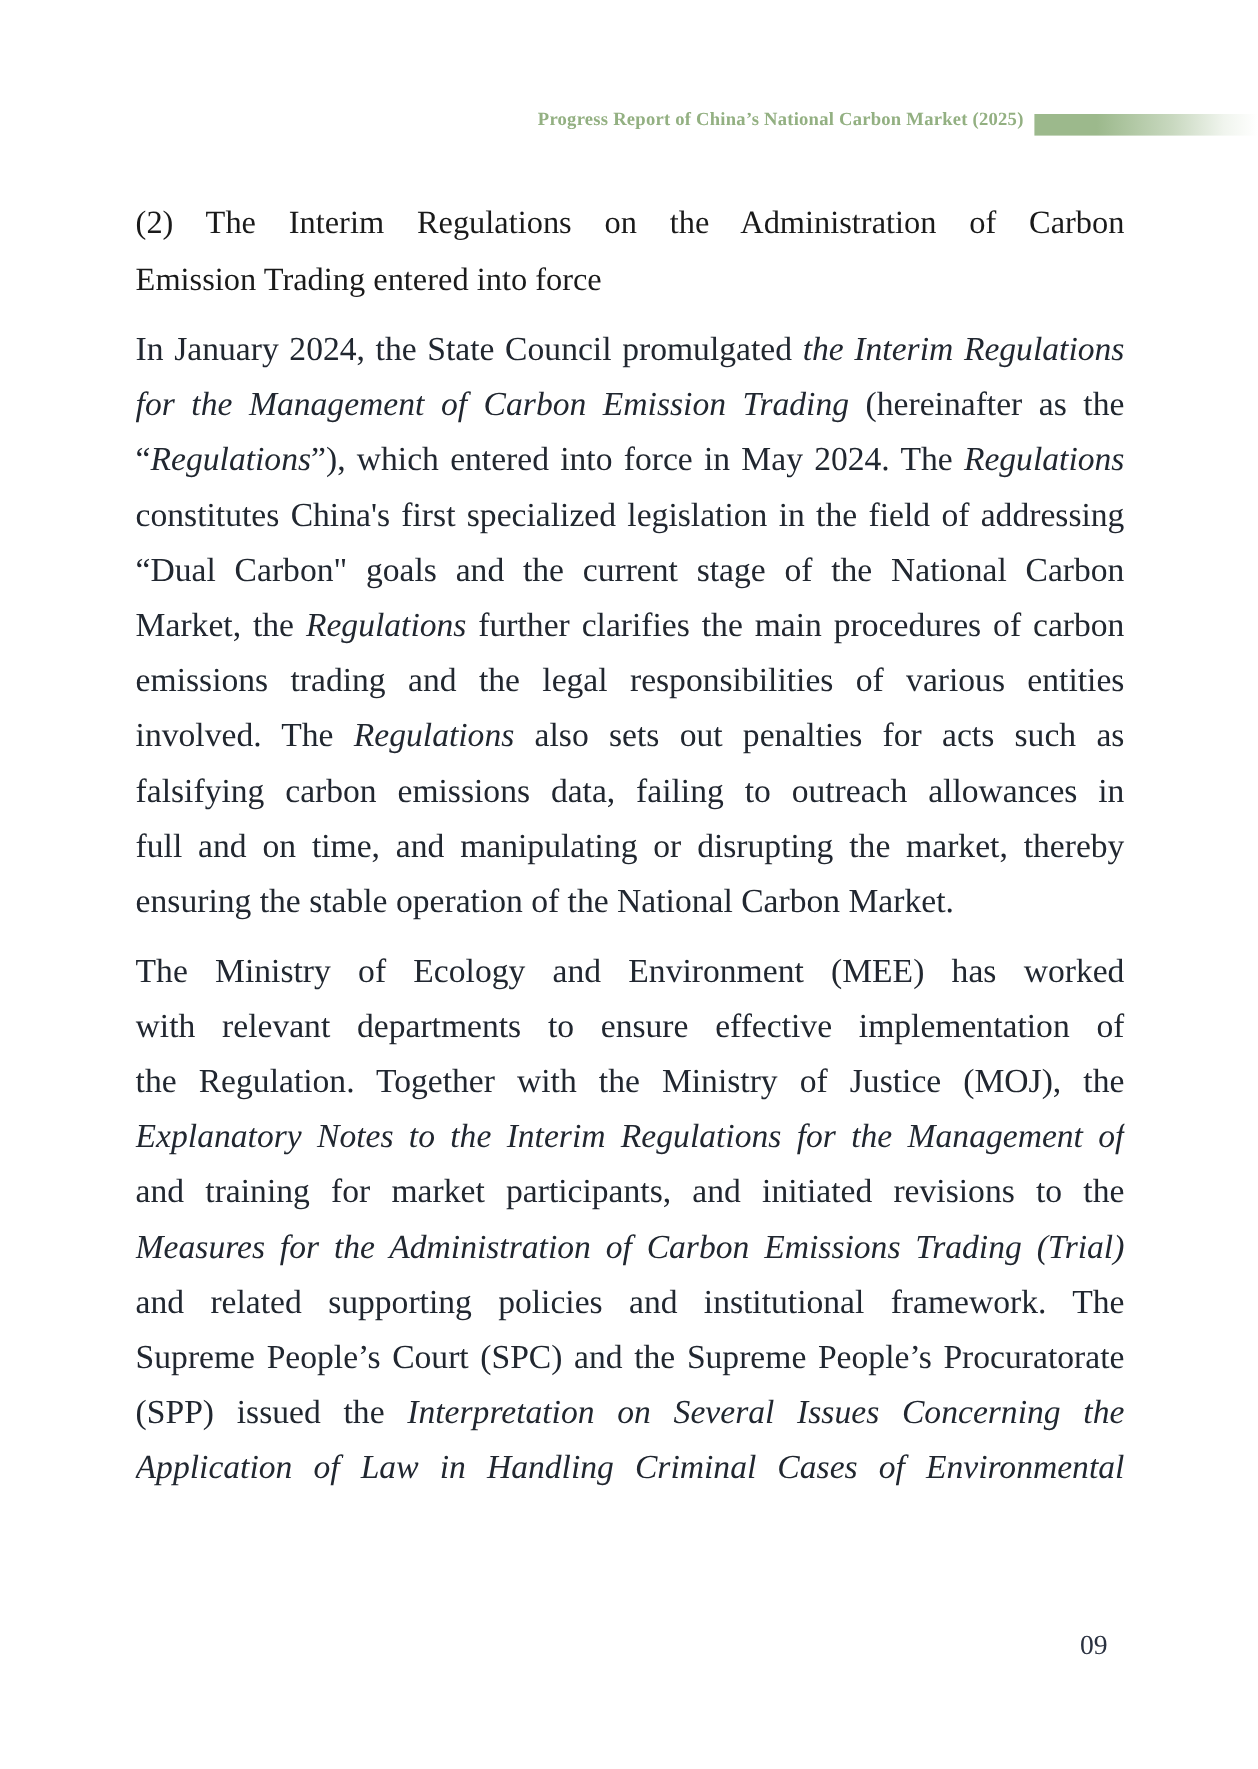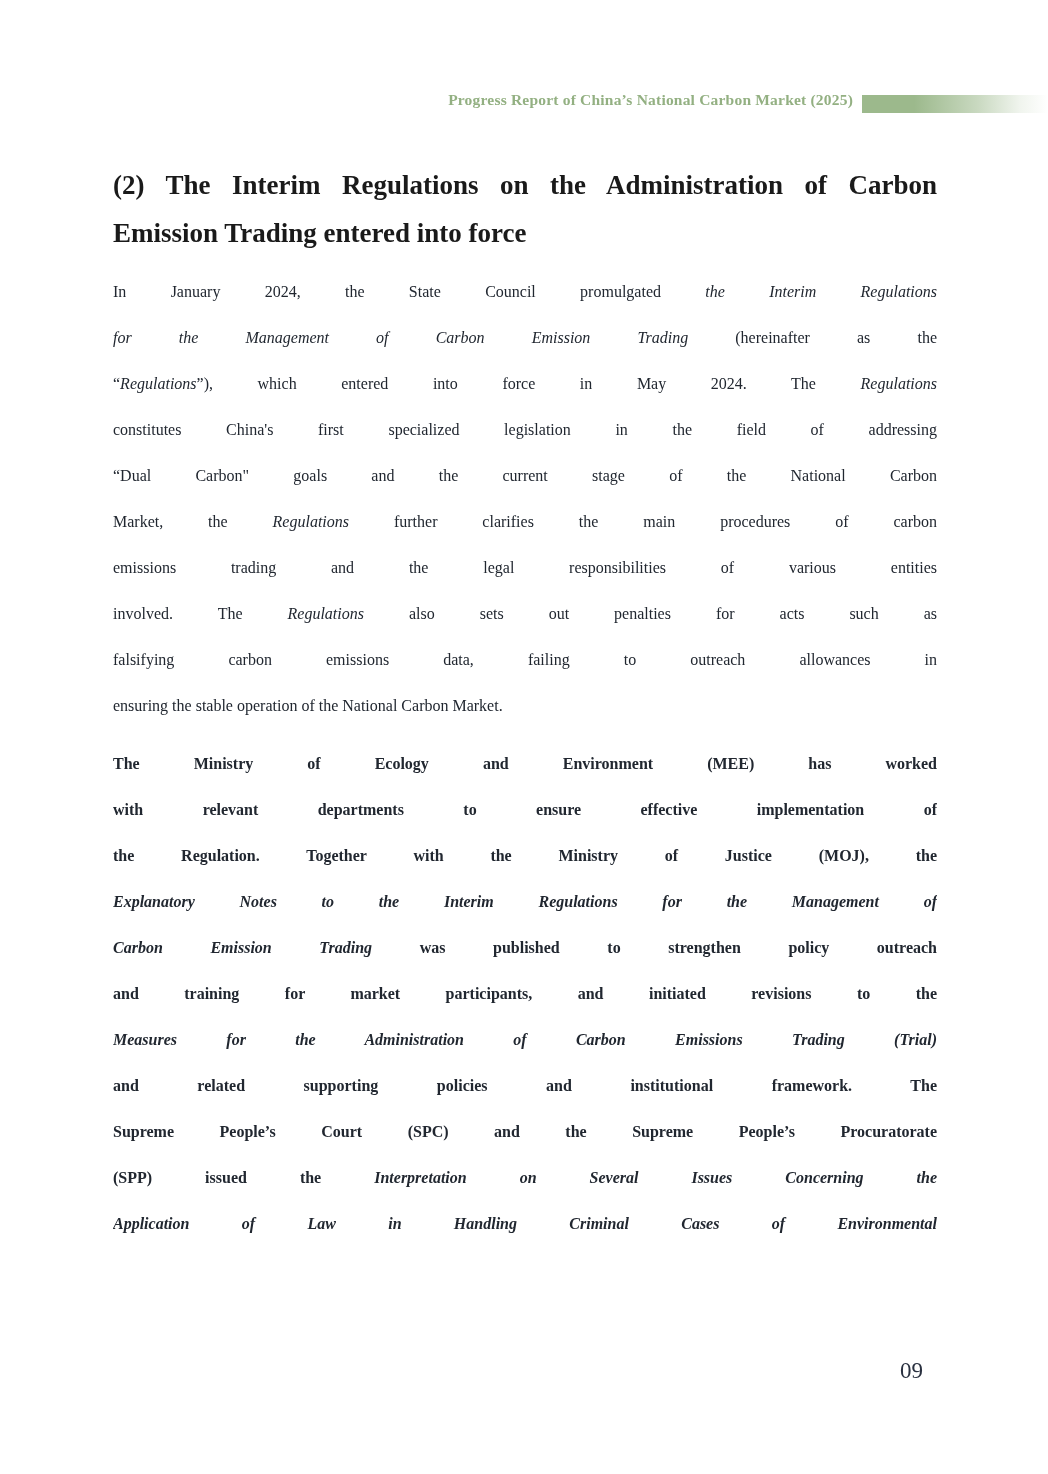--- a/index.html
+++ b/index.html
@@ -39,42 +39,42 @@
       rgba(156,185,140,0.15) 85%,
       rgba(156,185,140,0) 100%);
   }
   
   .heading {
     position: absolute;
     left: 113px;
     top: 161px;
     width: 824px;
     font-size: 27px;
-    font-weight: bold;
+    font-weight: normal;
     line-height: 48px;
     color: var(--heading-color, #1a1a1a);
   }
   .heading .hline1 {
     text-align: justify;
     text-align-last: justify;
   }
   .heading .hline2 {
     text-align: left;
   }
   
   .body-text {
     position: absolute;
     left: 113px;
     top: 269px;
     width: 824px;
-    font-size: 16px;
+    font-size: 28px;
     line-height: 46px;
     color: var(--body-color, #212730);
   }
-  .para + .para { margin-top: 12px; font-weight: bold; }
+  .para + .para { margin-top: 12px; }
   .tline {
     text-align: justify;
     text-align-last: justify;
     height: 46px;
     overflow: hidden;
   }
   .tline.tlast {
     text-align-last: left;
   }
   .it { font-style: italic; }
@@ -105,28 +105,28 @@
       <div class="para">
         <div class="tline"><span>In January 2024, the State Council promulgated </span><span class="it">the Interim Regulations</span></div>
         <div class="tline"><span class="it">for the Management of Carbon Emission Trading</span><span> (hereinafter as the</span></div>
         <div class="tline"><span>“</span><span class="it">Regulations</span><span>”), which entered into force in May 2024. The </span><span class="it">Regulations</span></div>
         <div class="tline"><span>constitutes China's first specialized legislation in the field of addressing</span></div>
         <div class="tline"><span>“Dual Carbon" goals and the current stage of the National Carbon</span></div>
         <div class="tline"><span>Market, the </span><span class="it">Regulations</span><span> further clarifies the main procedures of carbon</span></div>
         <div class="tline"><span>emissions trading and the legal responsibilities of various entities</span></div>
         <div class="tline"><span>involved. The </span><span class="it">Regulations</span><span> also sets out penalties for acts such as</span></div>
         <div class="tline"><span>falsifying carbon emissions data, failing to outreach allowances in</span></div>
+        <div class="tline"><span>full and on time, and manipulating or disrupting the market, thereby</span></div>
         <div class="tline tlast"><span>ensuring the stable operation of the National Carbon Market.</span></div>
       </div>
       <div class="para">
         <div class="tline"><span>The Ministry of Ecology and Environment (MEE) has worked</span></div>
         <div class="tline"><span>with relevant departments to ensure effective implementation of</span></div>
         <div class="tline"><span>the Regulation. Together with the Ministry of Justice (MOJ), the</span></div>
         <div class="tline"><span class="it">Explanatory Notes to the Interim Regulations for the Management of</span></div>
-        <div class="tline"><span class="it">Carbon Emission Trading</span><span> was published to strengthen policy outreach</span></div>
         <div class="tline"><span>and training for market participants, and initiated revisions to the</span></div>
         <div class="tline"><span class="it">Measures for the Administration of Carbon Emissions Trading (Trial)</span></div>
         <div class="tline"><span>and related supporting policies and institutional framework. The</span></div>
         <div class="tline"><span>Supreme People’s Court (SPC) and the Supreme People’s Procuratorate</span></div>
         <div class="tline"><span>(SPP) issued the </span><span class="it">Interpretation on Several Issues Concerning the</span></div>
         <div class="tline"><span class="it">Application of Law in Handling Criminal Cases of Environmental</span></div>
       </div>
     </div>
 
   <div class="page-number">09</div>

